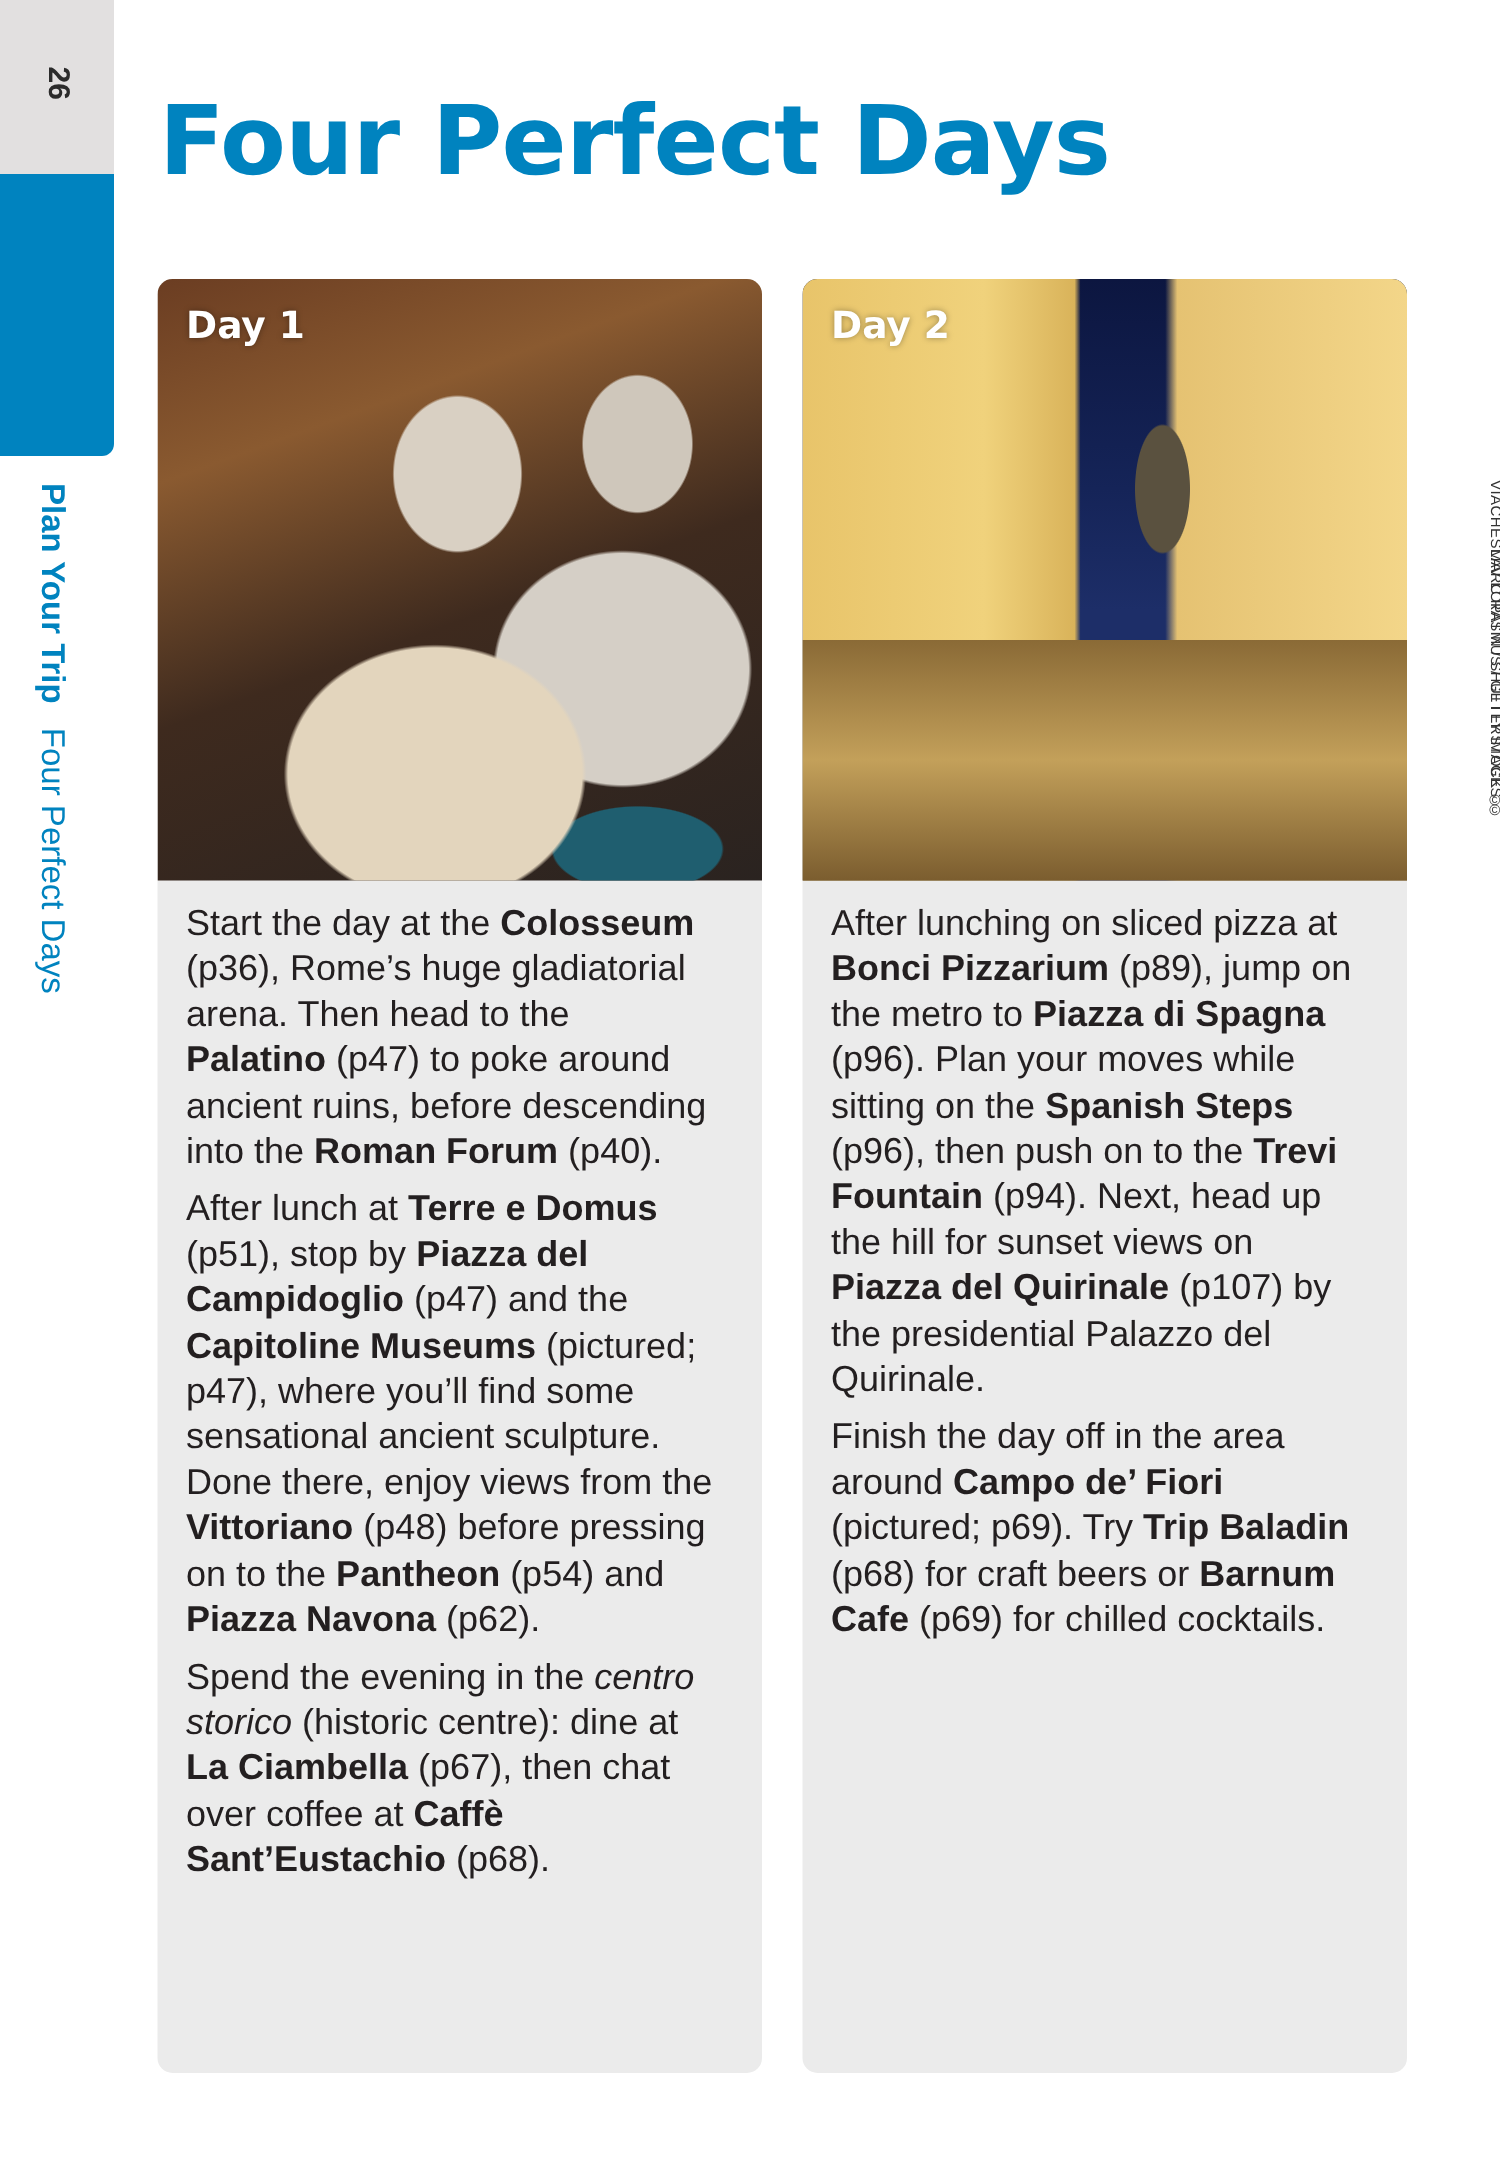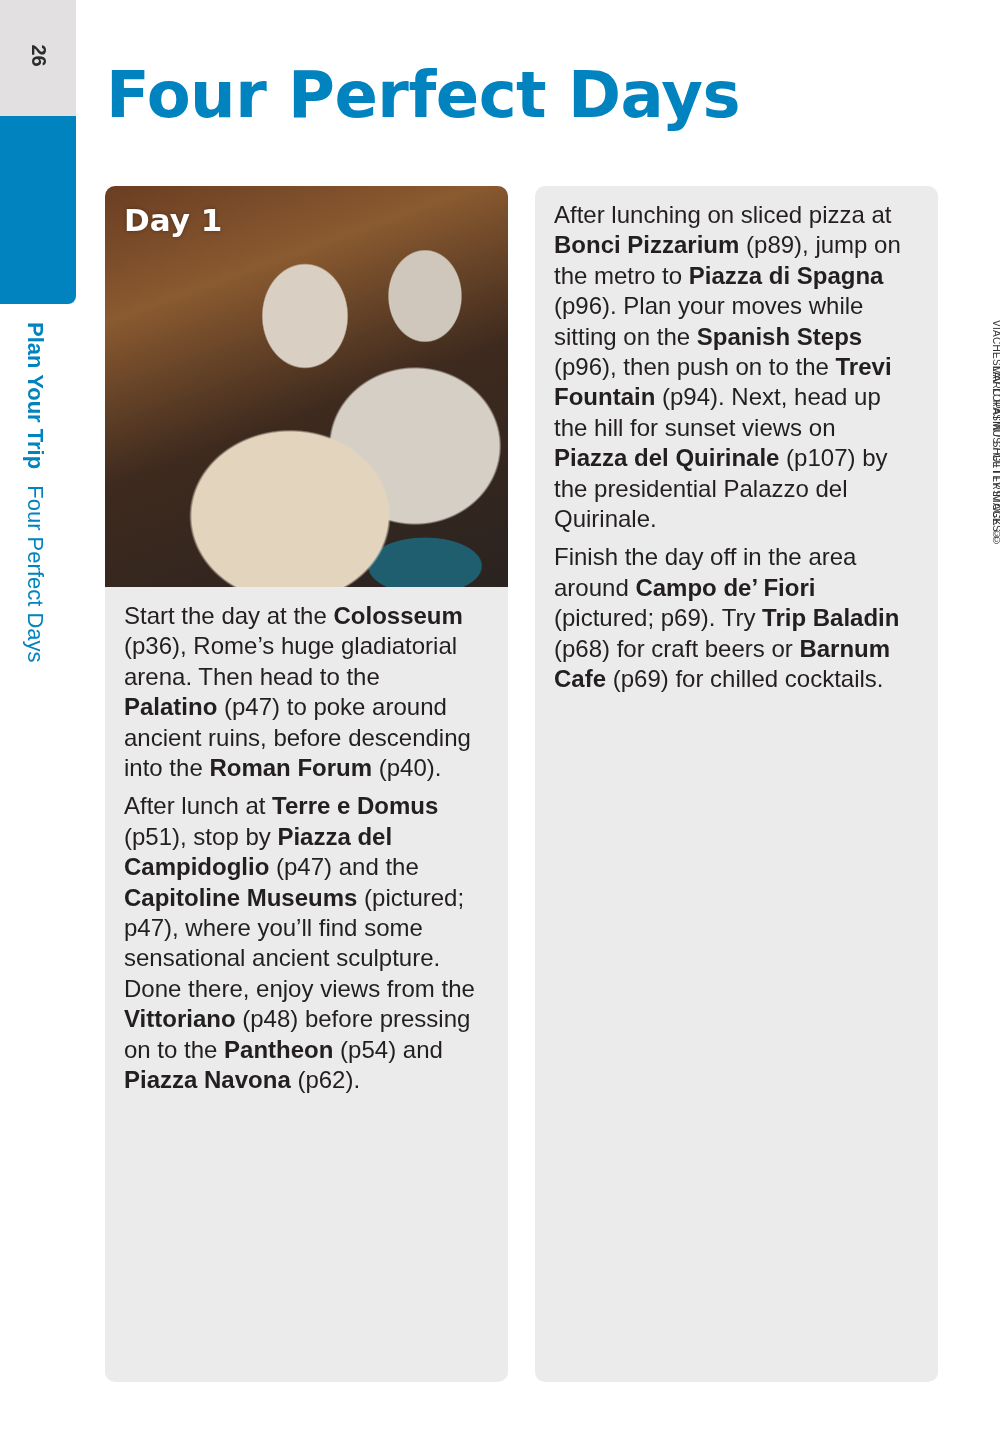--- a/index.html
+++ b/index.html
@@ -55,21 +55,21 @@
   }
   .photo.p2 {
     background:
       radial-gradient(ellipse 30px 70px at 240px 140px, #5a513f 0 60%, transparent 62%),
       linear-gradient(to bottom, transparent 0 60%, #8a6a36 60%, #c3a05a 80%, #7b5d2f 100%),
       linear-gradient(to right, #e8c46a 0%, #f0d27c 30%, #d9b35a 45%, transparent 46%, transparent 60%, #e5c272 62%, #f3d689 100%),
       linear-gradient(to bottom, #0c1640 0%, #152458 35%, #1d2e68 55%, #1d2e68 100%);
   }
   .day-label {
     position:absolute; left:19px; top:16px;
-    color:#ffffff; font-weight:bold; font-size:31px;
+    color:#ffffff; font-weight:bold; font-size:25px;
     font-family:"DejaVu Sans", sans-serif;
     text-shadow:0 0 4px rgba(0,0,0,0.35);
   }
   .credit {
     position:absolute; top:138px; right:-2px;
     writing-mode:vertical-rl;
     font-size:10px; letter-spacing:0.3px; color:#333333;
     white-space:nowrap;
   }
   .credit.c1 { left:509px; top:320px; }
@@ -97,23 +97,27 @@
 
 <h1 class="page-title">Four Perfect Days</h1>
 
 <div class="card day1">
   <div class="photo p1">
     <div class="day-label">Day 1</div>
   </div>
   <div class="text">
       <p>Start the day at the <b>Colosseum</b> (p36), Rome’s huge gladiatorial arena. Then head to the <b>Palatino</b> (p47) to poke around ancient ruins, before descending into the <b>Roman Forum</b> (p40).</p>
       <p>After lunch at <b>Terre e Domus</b> (p51), stop by <b>Piazza del Campidoglio</b> (p47) and the <b>Capitoline Museums</b> (pictured; p47), where you’ll find some sensational ancient sculpture. Done there, enjoy views from the <b>Vittoriano</b> (p48) before pressing on to the <b>Pantheon</b> (p54) and <b>Piazza Navona</b> (p62).</p>
+      <p>Spend the evening in the <i>centro storico</i> (historic centre): dine at <b>La Ciambella</b> (p67), then chat over coffee at <b>Caffè Sant’Eustachio</b> (p68).</p>
     </div>
 </div>
 <div class="credit c1">VIACHESLAV LOPATIN / SHUTTERSTOCK ©</div>
 
 <div class="card day2">
+  <div class="photo p2">
+    <div class="day-label">Day 2</div>
+  </div>
   <div class="text">
       <p>After lunching on sliced pizza at <b>Bonci Pizzarium</b> (p89), jump on the metro to <b>Piazza di Spagna</b> (p96). Plan your moves while sitting on the <b>Spanish Steps</b> (p96), then push on to the <b>Trevi Fountain</b> (p94). Next, head up the hill for sunset views on <b>Piazza del Quirinale</b> (p107) by the presidential Palazzo del Quirinale.</p>
       <p>Finish the day off in the area around <b>Campo de’ Fiori</b> (pictured; p69). Try <b>Trip Baladin</b> (p68) for craft beers or <b>Barnum Cafe</b> (p69) for chilled cocktails.</p>
     </div>
 </div>
 <div class="credit c2">MARC RASMUS / GETTY IMAGES ©</div>
 
 </body></html>

